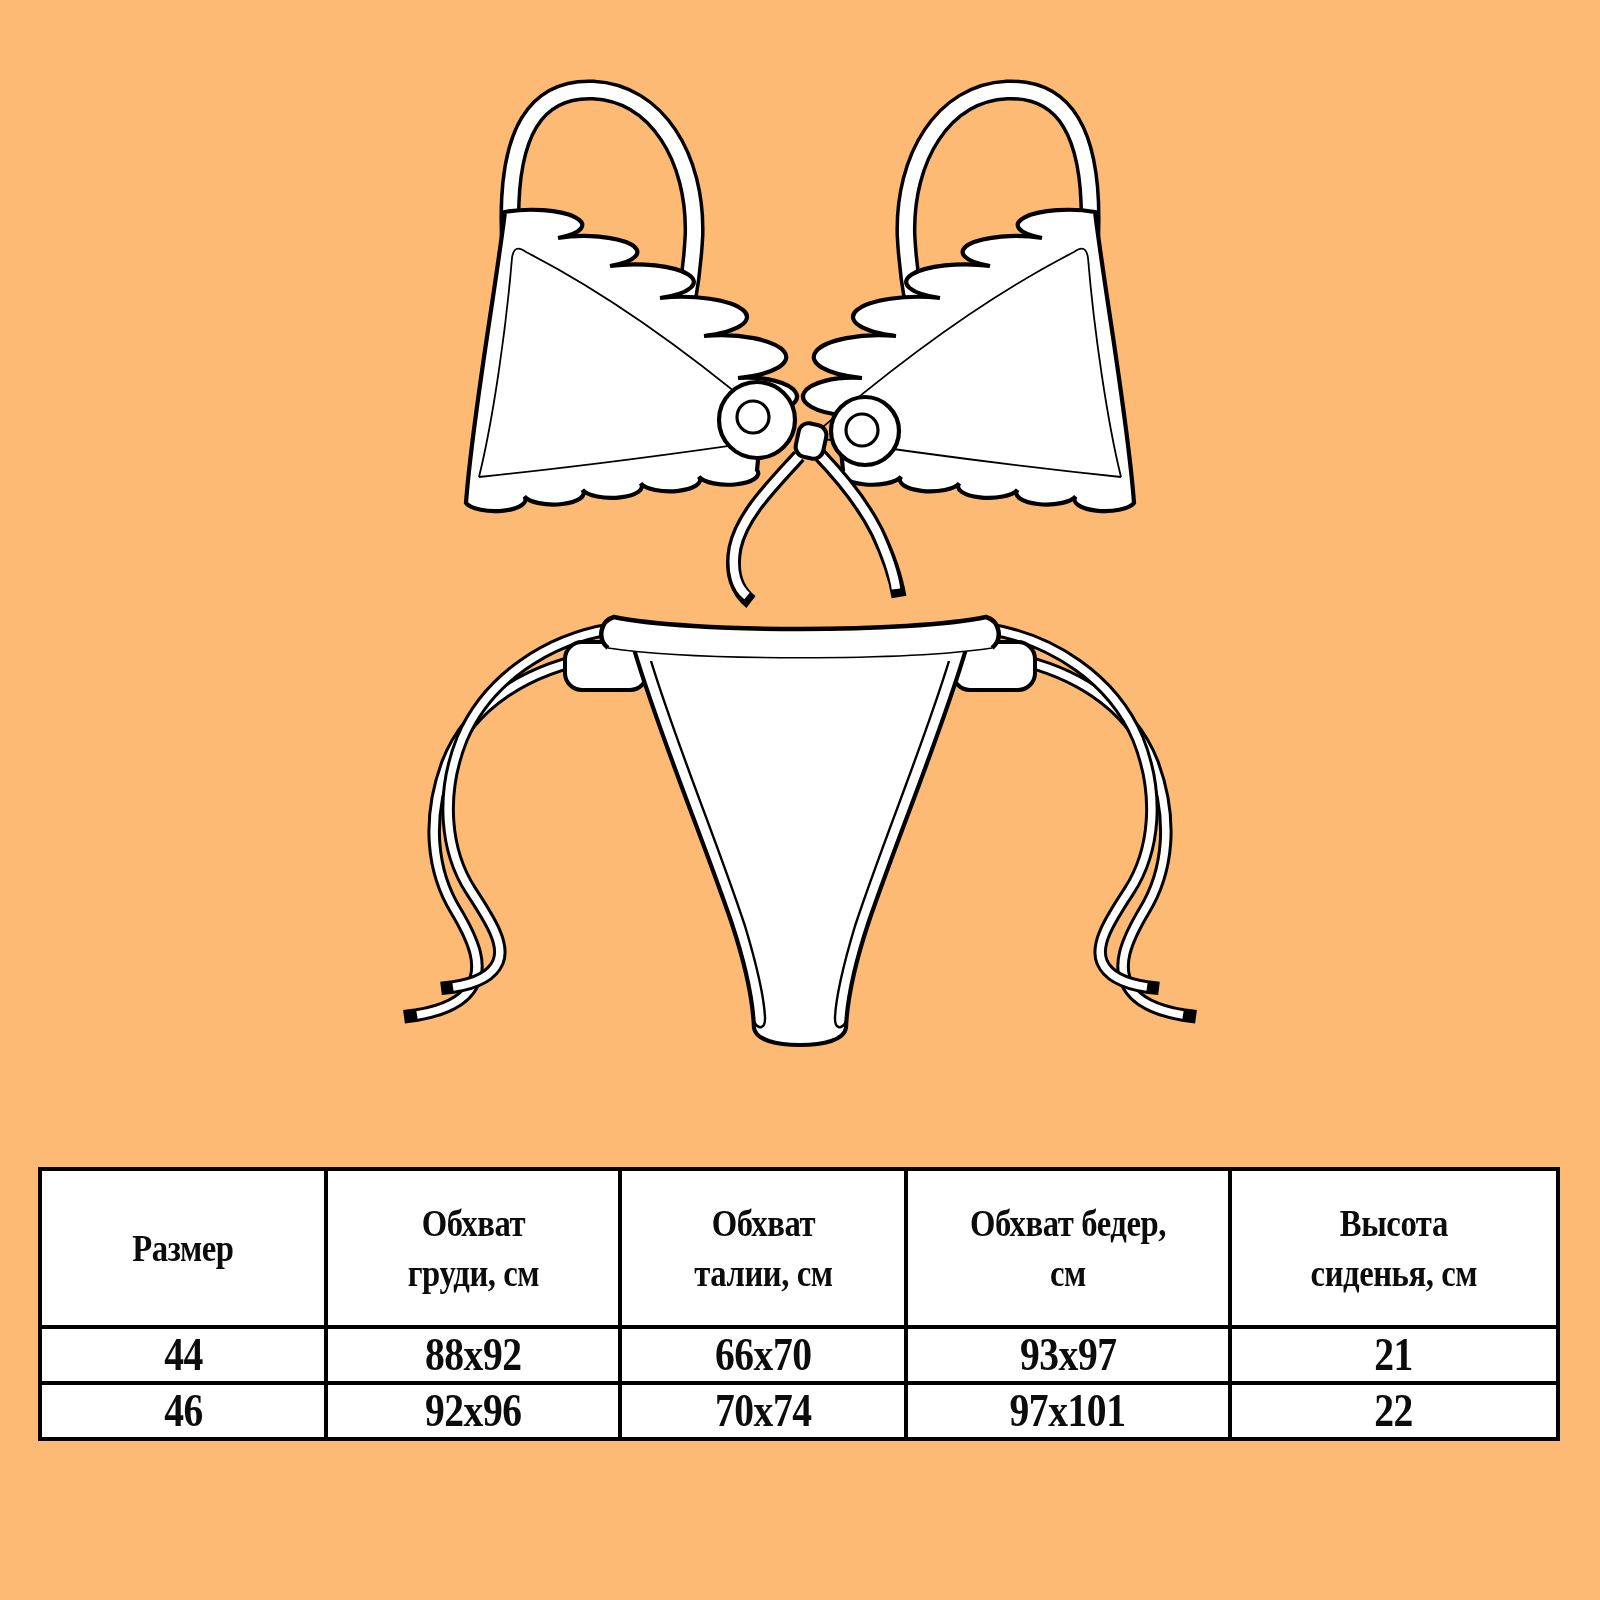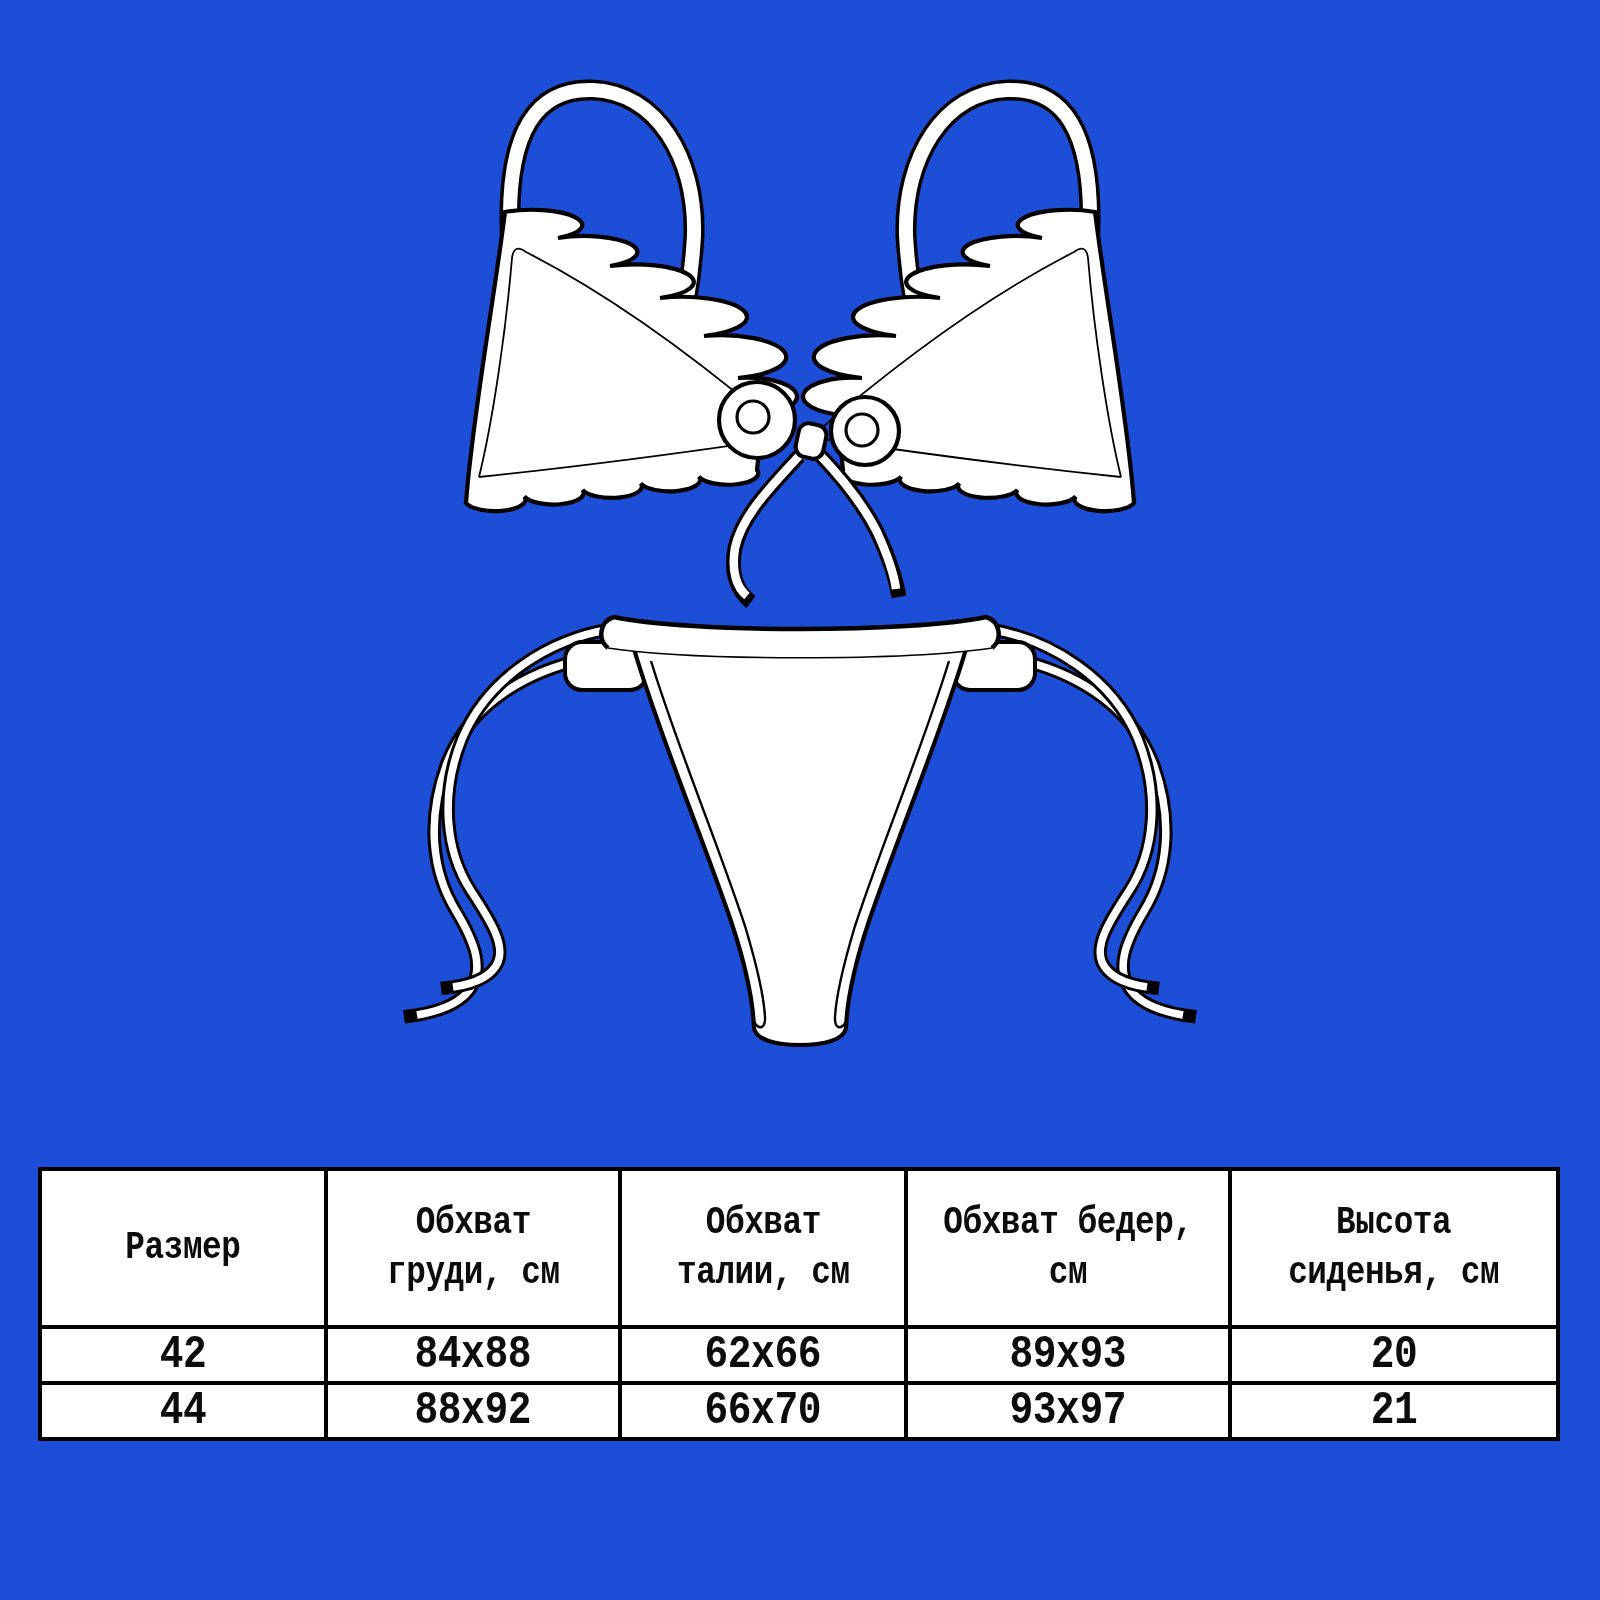--- a/index.html
+++ b/index.html
@@ -1,21 +1,21 @@
 <!DOCTYPE html>
 <html><head>
 <meta charset="utf-8">
 <style>
   html, body { margin: 0; padding: 0; background: #fff; }
   .canvas {
     position: relative;
     width: 1600px;
     height: 1600px;
-    background: #1d4ed8;
-    font-family: Liberation Mono, monospace;
+    background: #fdba74;
+    font-family: Liberation Serif, serif;
     overflow: hidden;
   }
   .sketch {
     position: absolute;
     left: 0; top: 0;
     width: 1600px; height: 1600px;
   }
   .size-table {
     position: absolute;
     left: 38px;
@@ -143,28 +143,28 @@
         <th><span class="cell-text">Обхват
 талии, см</span></th>
         <th><span class="cell-text">Обхват бедер,
 см</span></th>
         <th><span class="cell-text">Высота
 сиденья, см</span></th>
       </tr>
     </thead>
     <tbody>
       <tr>
-        <td><span class="cell-text">42</span></td>
-        <td><span class="cell-text">84x88</span></td>
-        <td><span class="cell-text">62x66</span></td>
-        <td><span class="cell-text">89x93</span></td>
-        <td><span class="cell-text">20</span></td>
-      </tr>
-      <tr>
         <td><span class="cell-text">44</span></td>
         <td><span class="cell-text">88x92</span></td>
         <td><span class="cell-text">66x70</span></td>
         <td><span class="cell-text">93x97</span></td>
         <td><span class="cell-text">21</span></td>
       </tr>
+      <tr>
+        <td><span class="cell-text">46</span></td>
+        <td><span class="cell-text">92x96</span></td>
+        <td><span class="cell-text">70x74</span></td>
+        <td><span class="cell-text">97x101</span></td>
+        <td><span class="cell-text">22</span></td>
+      </tr>
     </tbody>
   </table>
 </div>
 
 </body></html>

